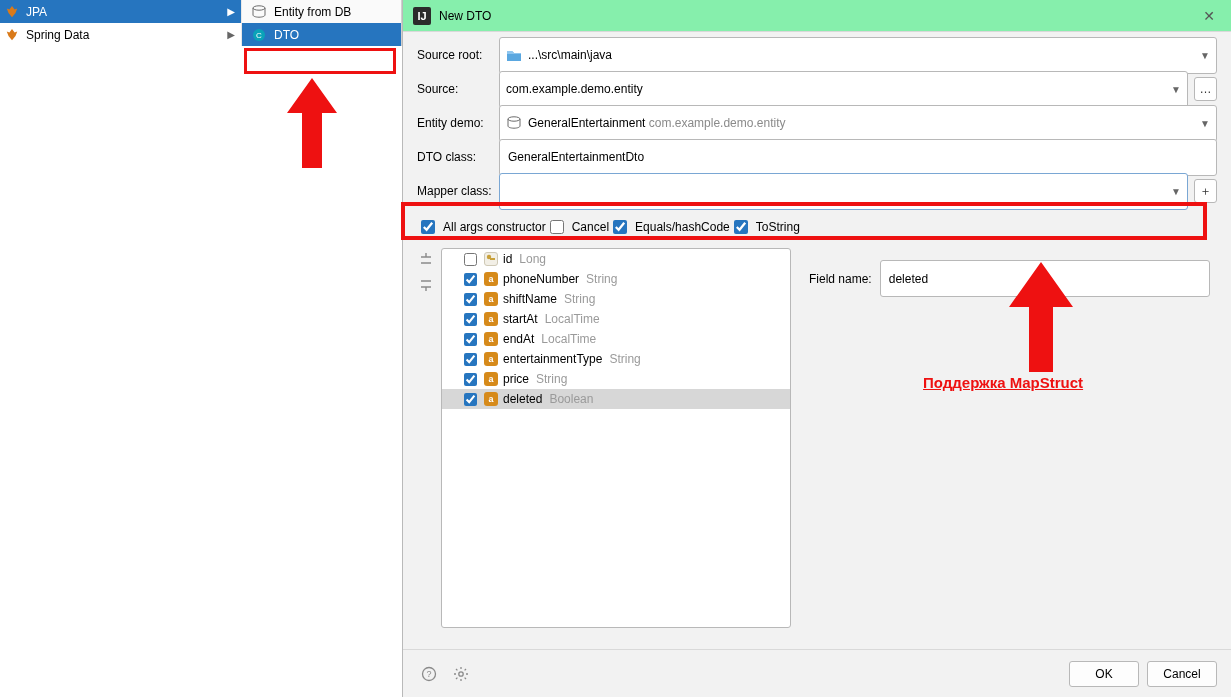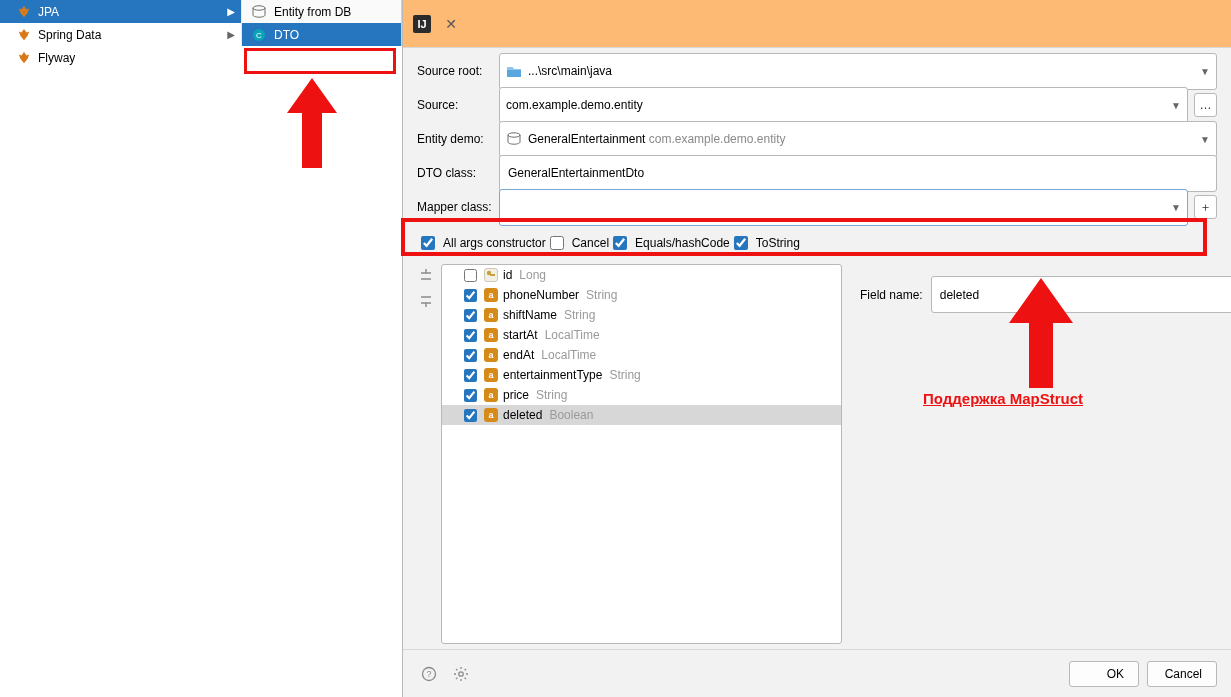--- a/index.html
+++ b/index.html
@@ -1,42 +1,42 @@
 <!DOCTYPE html>
 <html><head>
 <meta charset="utf-8">
 <style>
   * { box-sizing: border-box; }
   html, body { margin: 0; padding: 0; font-family: "Segoe UI", Arial, sans-serif; font-size: 12px; color: #000; background: #fff; height: 100%; }
   body { width: 1231px; height: 697px; position: relative; overflow: hidden; }
 
   
   .leftnav { position: absolute; left: 0; top: 0; width: 241px; background: #fff; }
-  .leftnav .item { display: flex; align-items: center; height: 23px; padding: 0 16px; cursor: default; position: relative; text-align: center; }
+  .leftnav .item { display: flex; align-items: center; height: 23px; padding: 0 4px; cursor: default; position: relative; text-align: center; }
   .leftnav .item .chev { position: absolute; right: 6px; color: #666; font-size: 10px; }
   .leftnav .item.active { background: #2675bf; color: #fff; }
   .leftnav .item.active .chev { color: #fff; }
   .leftnav .iconbox { width: 16px; height: 16px; margin-right: 6px; display: inline-flex; align-items: center; justify-content: center; }
   .fox { width: 14px; height: 14px; }
 
   
   .midnav { position: absolute; left: 241px; top: 0; width: 161px; background: #fafafa; border-left: 1px solid #e8e8e8; border-right: 1px solid #d0d0d0; }
   .midnav .item { display: flex; align-items: center; height: 23px; padding: 0 8px; cursor: default; }
   .midnav .item.sel { background: #2675bf; color: #fff; }
   .midnav .iconbox { width: 18px; height: 16px; margin-right: 6px; display: inline-flex; align-items: center; justify-content: center; }
   .dbicon { width: 16px; height: 14px; }
   .dtoicon { width: 14px; height: 14px; }
   .midnav .redbox { position: absolute; left: 2px; top: 48px; width: 152px; height: 26px; border: 3px solid #e11; pointer-events: none; }
 
   
   .redarrow1 { position: absolute; left: 282px; top: 78px; width: 60px; height: 100px; pointer-events: none; }
 
   
   .dialog { position: absolute; left: 402px; top: 0; right: 0; bottom: 0; border-left: 1px solid #b9b9b9; background: #f2f2f2; display: flex; flex-direction: column; }
-  .dlg-title { height: 48px; display: flex; align-items: center; padding: 0 10px; border-bottom: 1px solid #d9d9d9; background: #fdba74; }
+  .dlg-title { height: 32px; display: flex; align-items: center; padding: 0 10px; border-bottom: 1px solid #d9d9d9; background: #86efac; }
   .dlg-title .logo { width: 18px; height: 18px; background: #2b2b2b; color: #fff; display: inline-flex; align-items: center; justify-content: center; font-weight: bold; font-size: 11px; margin-right: 8px; border-radius: 2px; }
   .dlg-title .ttext { flex: 1; }
   .dlg-title .close { width: 24px; text-align: center; color: #555; font-size: 14px; cursor: default; }
 
   .dlg-body { flex: 1; padding: 10px 14px 0 14px; position: relative; }
 
   .formrow { display: flex; align-items: center; margin-bottom: 8px; height: 26px; }
   .formrow .lbl { width: 82px; color: #000; }
   .formrow .ctrl { flex: 1; display: flex; align-items: center; gap: 6px; }
 
@@ -58,38 +58,38 @@
   
   .checks { display: flex; align-items: center; gap: 0; margin: 6px 0 10px 0; height: 22px; }
   .chk { display: inline-flex; align-items: center; gap: 5px; }
   .chk input { width: 14px; height: 14px; accent-color: #2675bf; }
 
   
   .fieldsarea { display: flex; align-items: flex-start; gap: 18px; }
   .fieldsleft { display: flex; gap: 6px; }
   .toolcol { display: flex; flex-direction: column; gap: 8px; padding-top: 2px; }
   .toolbtn { width: 18px; height: 18px; display: flex; align-items: center; justify-content: center; color: #7a7a7a; cursor: default; }
-  .listbox { width: 401px; height: 380px; border: 1px solid #b8b8b8; border-radius: 3px; background: #fff; overflow: hidden; }
+  .listbox { width: 350px; height: 380px; border: 1px solid #b8b8b8; border-radius: 3px; background: #fff; overflow: hidden; }
   .listrow { display: flex; align-items: center; height: 20px; padding: 0 6px 0 18px; gap: 5px; }
   .listrow.sel { background: #d7d7d7; }
   .listrow .rchk { width: 13px; height: 13px; accent-color: #2675bf; margin-right: 2px; }
   .attricon { width: 14px; height: 14px; border-radius: 3px; display: inline-flex; align-items: center; justify-content: center; font-size: 9px; font-weight: bold; color: #fff; }
   .attricon.orange { background: #d68a1a; }
   .attricon.id { background: #f2efe6; border: 1px solid #cfc9b6; }
   .listrow .nm { color: #000; }
   .listrow .tp { color: #9a9a9a; margin-left: 2px; }
 
   .fieldsright { display: flex; align-items: center; gap: 8px; margin-top: 12px; }
   .fieldsright .lbl2 { white-space: nowrap; }
   .fieldsright .txtinput { width: 330px; }
 
   
   .dlg-footer { height: 48px; border-top: 1px solid #d9d9d9; display: flex; align-items: center; padding: 0 14px; gap: 8px; }
   .dlg-footer .spacer { flex: 1; }
-  .btn { min-width: 70px; height: 26px; border: 1px solid #b8b8b8; border-radius: 3px; background: #fdfdfd; display: inline-flex; align-items: center; justify-content: flex-end; cursor: default; padding: 0 14px; }
+  .btn { min-width: 70px; height: 26px; border: 1px solid #b8b8b8; border-radius: 3px; background: #fdfdfd; display: inline-flex; align-items: center; justify-content: center; cursor: default; padding: 0 14px; }
   .iconbtn { width: 24px; height: 24px; border-radius: 12px; display: inline-flex; align-items: center; justify-content: center; color: #7a7a7a; cursor: default; }
   .iconbtn svg { width: 16px; height: 16px; }
 
   
   .annot { position: absolute; color: #e11; font-weight: bold; font-size: 15px; pointer-events: none; }
 </style>
 </head>
 <body>
 
 <div class="leftnav">
@@ -103,28 +103,20 @@
     <span class="chev">▶</span>
   </div>
   <div class="item">
     <span class="iconbox">
       <svg class="fox" viewBox="0 0 16 16">
           <path fill="#d97a1a" d="M8 1l3 4 3-1-2 5-4 5-4-5-2-5 3 1z"></path>
         </svg>
     </span>
     <span>Spring Data</span>
     <span class="chev">▶</span>
-  </div>
-  <div class="item">
-    <span class="iconbox">
-      <svg class="fox" viewBox="0 0 16 16">
-          <path fill="#d97a1a" d="M8 1l3 4 3-1-2 5-4 5-4-5-2-5 3 1z"></path>
-        </svg>
-    </span>
-    <span>Flyway</span>
   </div>
 </div>
 
 <div class="midnav">
   <div class="item">
     <span class="iconbox">
       <svg class="dbicon" viewBox="0 0 16 14">
           <ellipse cx="8" cy="3" rx="6" ry="2.2" fill="none" stroke="#6b6b6b"></ellipse>
           <path d="M2 3v7c0 1.2 2.7 2.2 6 2.2s6-1 6-2.2V3" fill="none" stroke="#6b6b6b"></path>
         </svg>
@@ -143,20 +135,21 @@
   <div class="redbox"></div>
 </div>
 
 <svg class="redarrow1" viewBox="0 0 60 100">
   <polygon points="30,0 55,35 40,35 40,90 20,90 20,35 5,35" fill="#e11"></polygon>
 </svg>
 
 <div class="dialog">
   <div class="dlg-title">
     <span class="logo">IJ</span>
+    <span class="ttext">New DTO</span>
     <span class="close">✕</span>
   </div>
 
   <div class="dlg-body">
 
     <div class="formrow">
       <div class="lbl">Source root:</div>
       <div class="ctrl">
         <div class="combo">
           <svg class="foldericon" viewBox="0 0 16 14">

